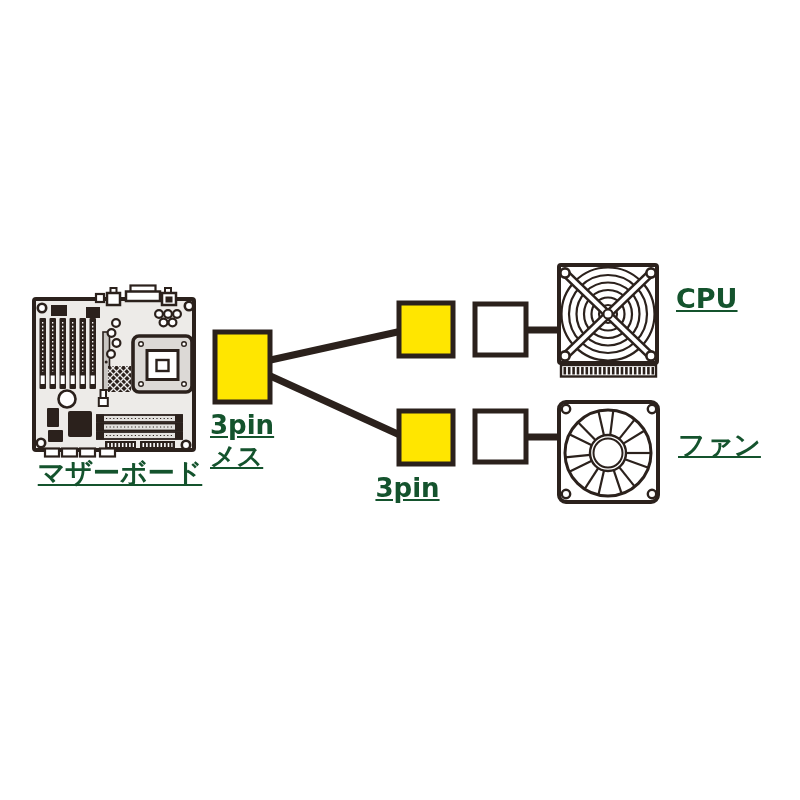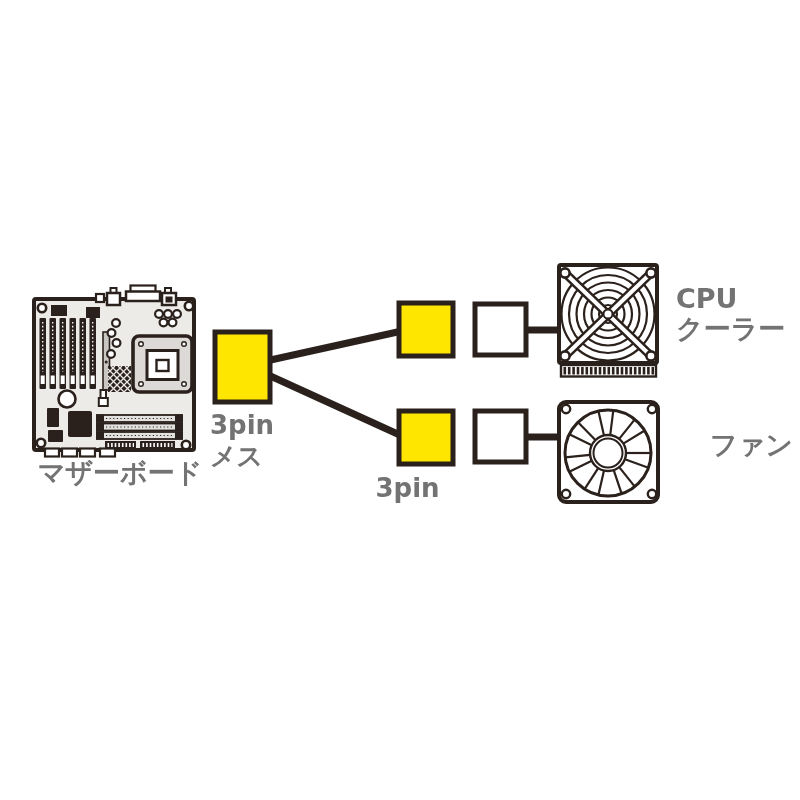--- a/index.html
+++ b/index.html
@@ -1,24 +1,24 @@
 <!DOCTYPE html>
 <html><head>
 <meta charset="utf-8">
 <style>
   html,body{margin:0;padding:0;background:#ffffff;}
   #stage{position:relative;width:800px;height:800px;background:#ffffff;overflow:hidden;
          font-family:"DejaVu Sans","Liberation Sans",sans-serif;}
   #art{position:absolute;left:0;top:0;}
-  .label{position:absolute;font-weight:bold;color:#737373;white-space:nowrap;}
+  .label{position:absolute;font-weight:bold;color:#14532d;white-space:nowrap;text-decoration:underline;}
   .lbl-motherboard{left:25px;top:458px;width:190px;text-align:center;font-size:27px;line-height:30px;}
   .lbl-female{left:210px;top:410px;font-size:26px;line-height:31px;}
   .lbl-male{left:357px;top:472px;width:101px;text-align:center;font-size:26px;line-height:33px;}
   .lbl-cooler{left:676px;top:284px;font-size:27px;line-height:30px;}
-  .lbl-fan{left:678px;top:430px;font-size:27px;line-height:30px;margin-left:32px;}
+  .lbl-fan{left:678px;top:430px;font-size:27px;line-height:30px;}
 </style>
 </head>
 <body>
 
 <div id="stage">
 
   <svg id="art" width="800" height="800" viewBox="0 0 800 800">
 
     <g stroke-linecap="butt">
       <rect x="34" y="299" width="160" height="151" rx="2" fill="#edebe8" stroke="#2b211c" stroke-width="4"></rect>
@@ -240,17 +240,16 @@
     <div>3pin</div>
     <div>メス</div>
   </div>
 
   <div class="label lbl-male">
     <div>3pin</div>
   </div>
 
   <div class="label lbl-cooler">
     <div>CPU</div>
-    <div>クーラー</div>
   </div>
 
   <div class="label lbl-fan">ファン</div>
 </div>
 
 </body></html>

